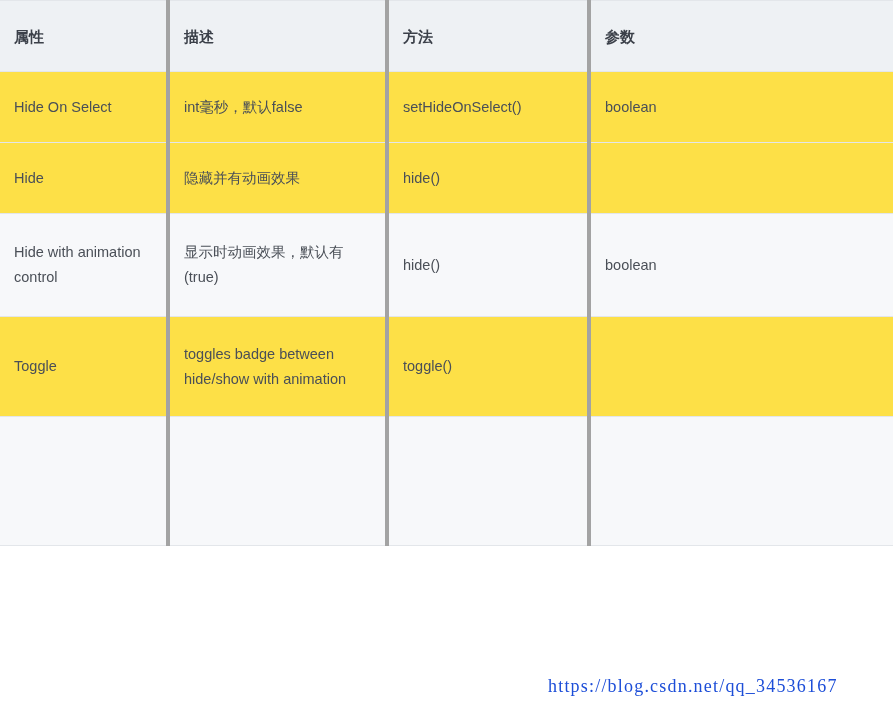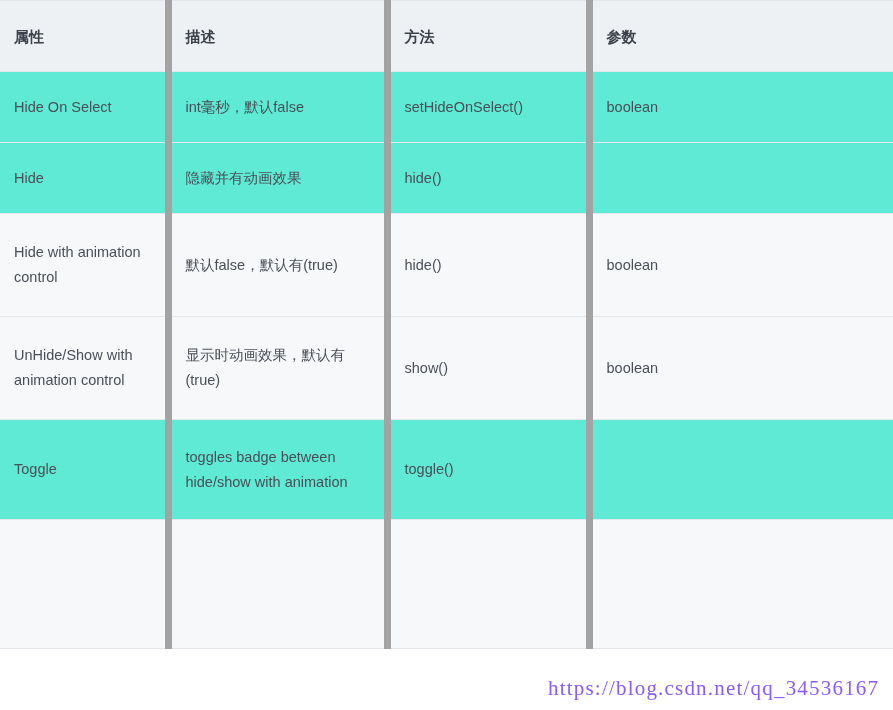--- a/index.html
+++ b/index.html
@@ -30,21 +30,21 @@
     border-left: 0;
   }
 
   table.api-table col.c0 { width: 168px; }
   table.api-table col.c1 { width: 219px; }
   table.api-table col.c2 { width: 202px; }
   table.api-table col.c3 { width: 304px; }
 
   table.api-table th,
   table.api-table td {
-    border-right: 7px solid #a3a3a3;
+    border-right: 4px solid #a3a3a3;
     border-bottom: 1px solid #e3e6ea;
     padding: 14px 12px 14px 14px;
     text-align: left;
     vertical-align: middle;
     font-size: 14.5px;
     line-height: 25px;
     color: #4a4f57;
     font-weight: normal;
     word-wrap: break-word;
     overflow-wrap: break-word;
@@ -59,40 +59,40 @@
     background: #eef1f4;
     color: #3b4049;
     font-weight: bold;
     font-size: 15px;
     height: 48px;
     padding-top: 11px;
     padding-bottom: 11px;
     border-bottom: 1px solid #e3e6ea;
   }
 
-  table.api-table tbody tr.odd  td { background: #5eead4; }
+  table.api-table tbody tr.odd  td { background: #fde047; }
   table.api-table tbody tr.even td { background: #f7f8fa; }
 
   
   table.api-table tbody tr.h-48 td { height: 48px; padding-top: 11px; padding-bottom: 11px; }
   table.api-table tbody tr.h-76 td { height: 76px; padding-top: 13px; padding-bottom: 13px; }
   table.api-table tbody tr.h-73 td { height: 73px; padding-top: 13px; padding-bottom: 13px; }
   table.api-table tbody tr.h-102 td { height: 102px; padding-top: 13px; padding-bottom: 13px; }
 
   .cell-text { display: block; white-space: pre-line; }
 
   
   #watermark {
     position: absolute;
     left: 548px;
     top: 676px;
     font-family: "Liberation Serif", "DejaVu Serif", serif;
-    font-size: 21px;
+    font-size: 18px;
     letter-spacing: 1.2px;
-    color: #8b5cf6;
+    color: #1d4ed8;
     white-space: nowrap;
     pointer-events: none;
     user-select: none;
     z-index: 1;
   }
 </style>
 </head>
 <body>
 
 <div id="table-wrap">
@@ -145,45 +145,31 @@
         <td>
             <span class="cell-text"></span>
           </td>
       </tr>
 
       <tr class="even h-76">
         <td>
             <span class="cell-text">Hide with animation control</span>
           </td>
         <td>
-            <span class="cell-text">默认false，默认有(true)</span>
+            <span class="cell-text">显示时动画效果，默认有(true)</span>
           </td>
         <td>
             <span class="cell-text">hide()</span>
           </td>
         <td>
             <span class="cell-text">boolean</span>
           </td>
       </tr>
 
 
-      <tr class="even h-76">
-        <td>
-            <span class="cell-text">UnHide/Show with animation control</span>
-          </td>
-        <td>
-            <span class="cell-text">显示时动画效果，默认有(true)</span>
-          </td>
-        <td>
-            <span class="cell-text">show()</span>
-          </td>
-        <td>
-            <span class="cell-text">boolean</span>
-          </td>
-      </tr>
 
       <tr class="odd h-73">
         <td>
             <span class="cell-text">Toggle</span>
           </td>
         <td>
             <span class="cell-text">toggles badge between hide/show with animation</span>
           </td>
         <td>
             <span class="cell-text">toggle()</span>

